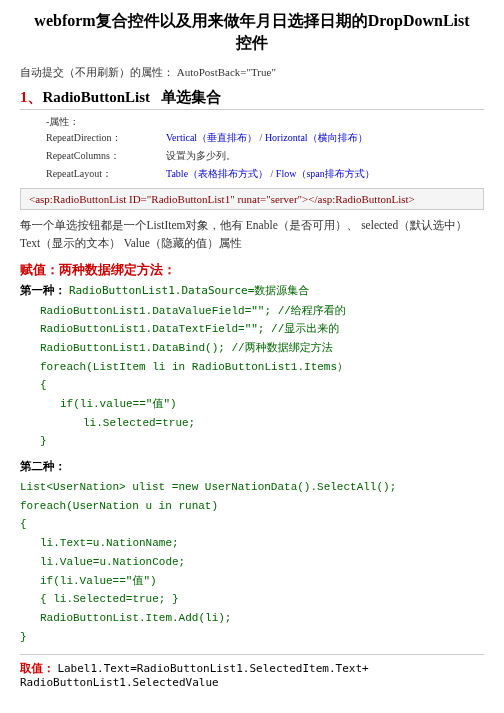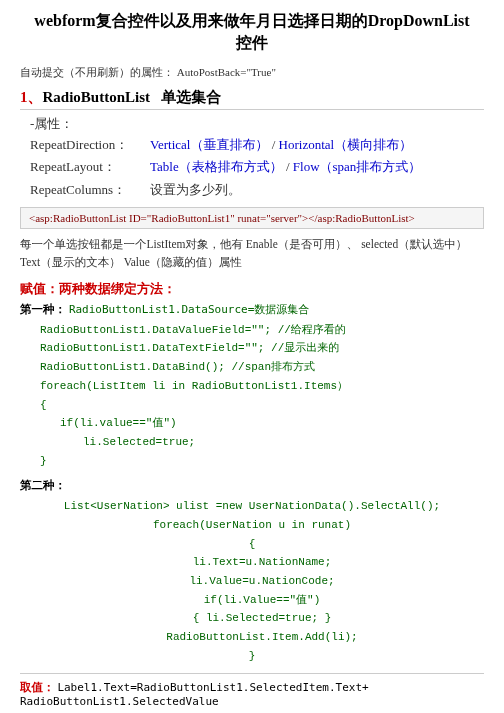--- a/index.html
+++ b/index.html
@@ -33,23 +33,23 @@
     }
     .section-header {
       font-size: 15px;
       font-weight: bold;
       color: #000;
       margin-bottom: 4px;
       border-bottom: 1px solid #ccc;
       padding-bottom: 2px;
     }
     .property-block {
-      margin-left: 10px;
-      margin-bottom: 4px;
-      font-size: 13px;
+      margin-left: 26px;
+      margin-bottom: 4px;
+      font-size: 10px;
       color: #333;
       line-height: 1.6;
     }
     .property-row {
       display: flex;
       align-items: flex-end;
       margin-bottom: 2px;
     }
     .property-label {
       min-width: 120px;
@@ -103,21 +103,20 @@
       margin-top: 8px;
       margin-bottom: 4px;
       font-weight: bold;
     }
     .method2-code {
       margin-left: 0px;
       font-family: Consolas, "Courier New", monospace;
       font-size: 11px;
       color: #006400;
       line-height: 1.7;
-      text-align: center;
     }
     .method2-indent1 {
       margin-left: 20px;
       font-family: Consolas, "Courier New", monospace;
       font-size: 11px;
       color: #006400;
       line-height: 1.7;
     }
     .take-value {
       font-size: 11.5px;
@@ -157,31 +156,31 @@
     <span>-属性：</span>
     <div class="property-row">
       <span class="property-label">RepeatDirection：</span>
       <span>
         <span class="keyword">Vertical（垂直排布）</span>
         <span>/</span>
         <span class="keyword">Horizontal（横向排布）</span>
       </span>
     </div>
     <div class="property-row">
+      <span class="property-label">RepeatColumns：</span>
+      <span>设置为多少列。</span>
+    </div>
+    <div class="property-row">
       <span class="property-label">RepeatLayout：</span>
       <span>
         <span class="keyword">Table（表格排布方式）</span>
         <span>/</span>
         <span class="keyword">Flow（span排布方式）</span>
       </span>
     </div>
-    <div class="property-row">
-      <span class="property-label">RepeatColumns：</span>
-      <span>设置为多少列。</span>
-    </div>
   </div>
 
   <div class="code-block">
     <span>&lt;asp:RadioButtonList ID="RadioButtonList1" runat="server"&gt;&lt;/asp:RadioButtonList&gt;</span>
   </div>
 
   <div class="description">
     <span>每一个单选按钮都是一个ListItem对象，他有 Enable（是否可用）、 selected（默认选中） Text（显示的文本） Value（隐藏的值）属性</span>
   </div>
 </div>
@@ -197,21 +196,21 @@
   </div>
 
   <div class="code-indent">
     <div>
       <span>RadioButtonList1.DataValueField="";</span><span class="code-comment">  //给程序看的</span>
     </div>
     <div>
       <span>RadioButtonList1.DataTextField="";</span><span class="code-comment">  //显示出来的</span>
     </div>
     <div>
-      <span>RadioButtonList1.DataBind();</span><span class="code-comment">          //span排布方式</span>
+      <span>RadioButtonList1.DataBind();</span><span class="code-comment">          //两种数据绑定方法</span>
     </div>
     <div>
       <span>foreach(ListItem li in RadioButtonList1.Items）</span>
     </div>
     <div>
       <span>{</span>
     </div>
     <div style="margin-left:20px;">
       <span>if(li.value=="值")</span>
     </div>

